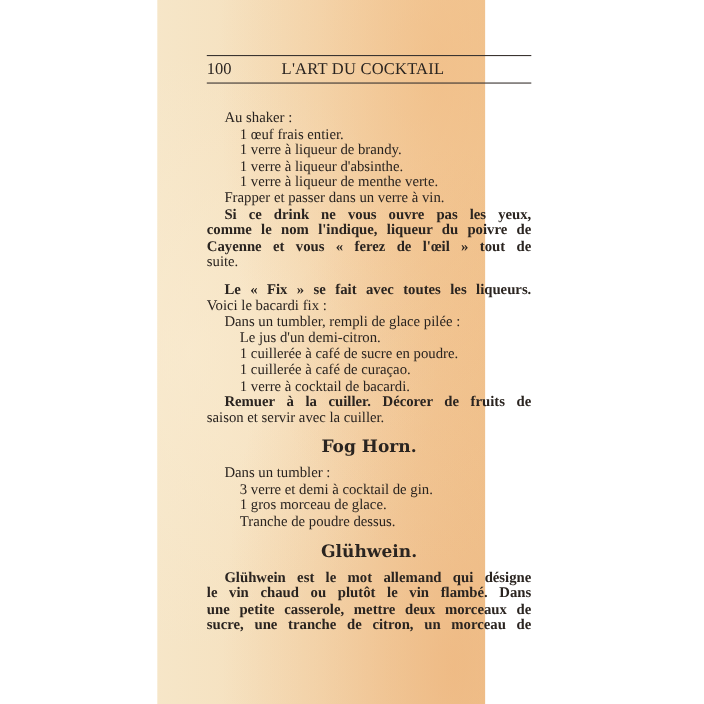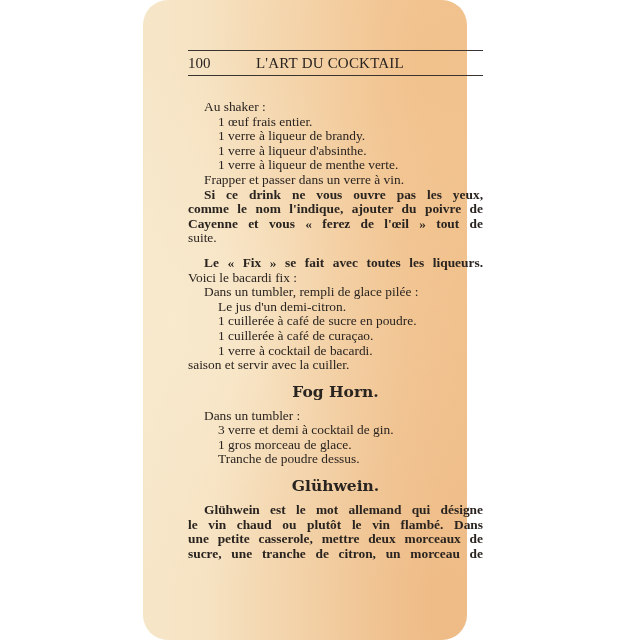--- a/index.html
+++ b/index.html
@@ -7,30 +7,29 @@
       padding: 0;
       width: 640px;
       height: 640px;
       background: #ffffff;
       overflow: hidden;
     }
     .page {
       position: absolute;
       left: 143px;
       top: 0;
-      width: 324px;
+      width: 298px;
       height: 640px;
       background:
         radial-gradient(ellipse at 85% 10%, rgba(240,180,120,0.55) 0%, rgba(240,180,120,0) 55%),
         radial-gradient(ellipse at 90% 95%, rgba(235,170,110,0.55) 0%, rgba(235,170,110,0) 55%),
         radial-gradient(ellipse at 10% 50%, rgba(250,236,210,0.6) 0%, rgba(250,236,210,0) 60%),
         linear-gradient(90deg, #f6e6c8 0%, #f5ddb8 50%, #f2cc9c 100%);
       font-family: "DejaVu Serif", "Liberation Serif", serif;
       color: #2a2420;
-      border-radius: 25px;
     }
     .running-head {
       position: absolute;
       left: 45px;
       top: 50px;
       width: 295px;
     }
     .rule {
       height: 1px;
       background: #3a3430;
@@ -94,35 +93,36 @@
   <div class="content">
 
     <section>
       <div class="line ind1">Au shaker :</div>
       <div class="line ind2">1 œuf frais entier.</div>
       <div class="line ind2">1 verre à liqueur de brandy.</div>
       <div class="line ind2">1 verre à liqueur d'absinthe.</div>
       <div class="line ind2">1 verre à liqueur de menthe verte.</div>
       <div class="line ind1">Frapper et passer dans un verre à vin.</div>
       <div class="line ind1 just">Si ce drink ne vous ouvre pas les yeux,</div>
-      <div class="line just">comme le nom l'indique, ajouter du poivre de</div>
+      <div class="line just">comme le nom l'indique, liqueur du poivre de</div>
       <div class="line just">Cayenne et vous « ferez de l'œil » tout de</div>
       <div class="line">suite.</div>
     </section>
 
     <div class="gap-section"></div>
 
     <section>
       <div class="line ind1 just">Le « Fix » se fait avec toutes les liqueurs.</div>
       <div class="line">Voici le bacardi fix :</div>
       <div class="line ind1">Dans un tumbler, rempli de glace pilée :</div>
       <div class="line ind2">Le jus d'un demi-citron.</div>
       <div class="line ind2">1 cuillerée à café de sucre en poudre.</div>
       <div class="line ind2">1 cuillerée à café de curaçao.</div>
       <div class="line ind2">1 verre à cocktail de bacardi.</div>
+      <div class="line ind1 just">Remuer à la cuiller. Décorer de fruits de</div>
       <div class="line">saison et servir avec la cuiller.</div>
     </section>
 
     <div class="gap-section"></div>
 
     <section>
       <h2 class="title t1">Fog Horn.</h2>
       <div class="line ind1">Dans un tumbler :</div>
       <div class="line ind2">3 verre et demi à cocktail de gin.</div>
       <div class="line ind2">1 gros morceau de glace.</div>

